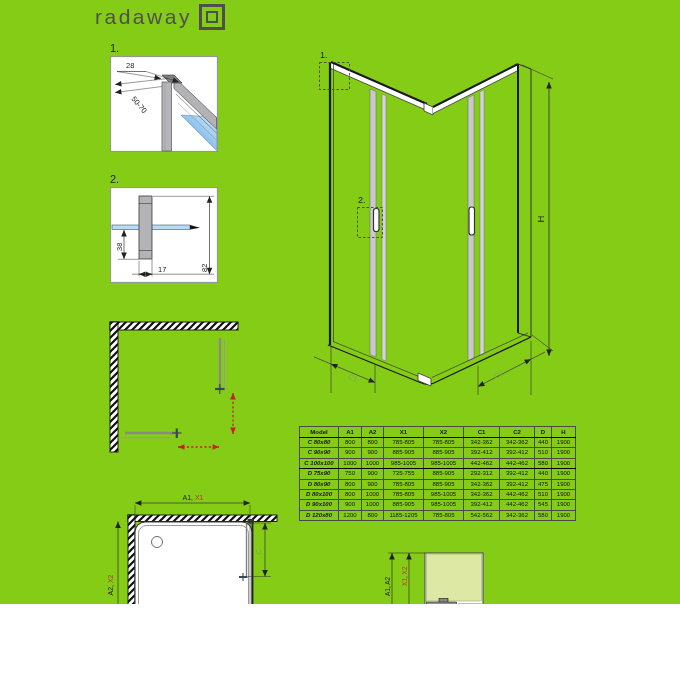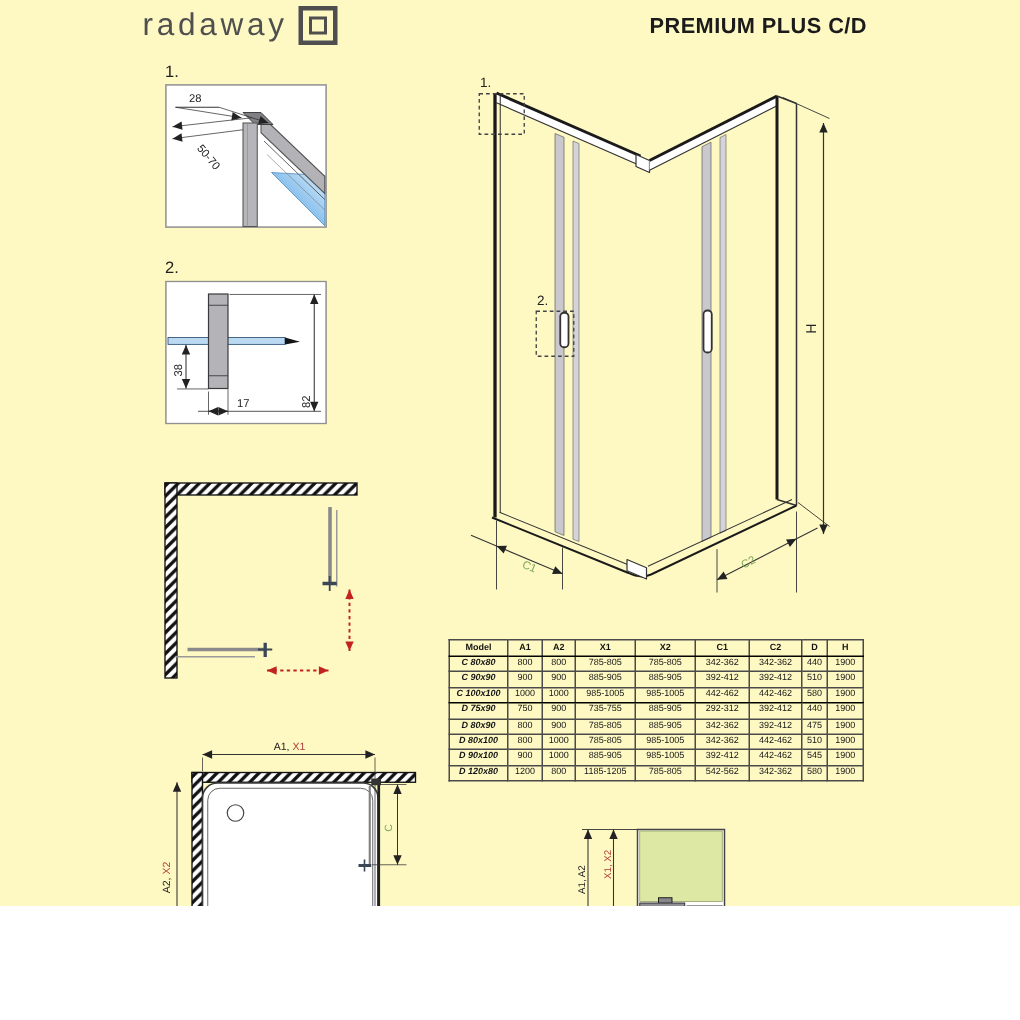--- a/index.html
+++ b/index.html
@@ -1,16 +1,16 @@
 <!DOCTYPE html>
 <html><head>
 <meta charset="utf-8">
 <style>
   html,body{margin:0;padding:0;background:#fff;}
-  .page{position:relative;width:680px;height:604px;background:#fef9c3;overflow:hidden;
+  .page{position:relative;width:680px;height:604px;background:#84cc16;overflow:hidden;
         font-family:"Liberation Sans",sans-serif;}
   .abs{position:absolute;}
   svg text{font-family:"Liberation Sans",sans-serif;}
   
   .logo{left:95px;top:4px;display:flex;align-items:center;gap:7px;}
   .logo-text{font-size:21px;color:#4f4f4f;letter-spacing:2.5px;}
   .logo-icon{width:20px;height:20px;border:3px solid #4f4f4f;display:flex;align-items:center;justify-content:center;}
   .logo-icon-inner{width:8px;height:8px;border:2.5px solid #4f4f4f;}
   .title{right:102px;top:10px;font-size:14.5px;font-weight:bold;color:#1b1b1b;letter-spacing:.3px;}
   .detail-label{font-size:11px;color:#222;}
@@ -48,21 +48,20 @@
       </linearGradient>
     </defs>
   </svg>
 
   <div class="abs logo">
     <span class="logo-text">radaway</span>
     <span class="logo-icon">
         <span class="logo-icon-inner"></span>
       </span>
   </div>
-  <div class="abs title">PREMIUM PLUS C/D</div>
 
   <div class="abs detail-label" style="left:110px;top:42px">1.</div>
   <svg class="abs" style="left:110px;top:56px" width="108" height="96" viewBox="0 0 108 96">
     <rect x="0.6" y="0.6" width="106.8" height="94.8" fill="#fff" stroke="#909090" stroke-width="1"></rect>
     <g>
       <polygon points="71,59 106.5,94.5 106.5,61" fill="url(#bg1)" stroke="#2a6fa8" stroke-width="0.4"></polygon>
       <polygon points="64,21 106.5,61.5 106.5,73 64,32.5" fill="#b3b3b7" stroke="#555" stroke-width="0.7"></polygon>
       <line x1="66" y1="38" x2="106.5" y2="77" stroke="#555" stroke-width="0.6"></line>
       <line x1="68" y1="47" x2="106.5" y2="84" stroke="#777" stroke-width="0.4"></line>
       <polygon points="52,19 64,19 72,27 60,27" fill="#808084" stroke="#333" stroke-width="0.6"></polygon>

